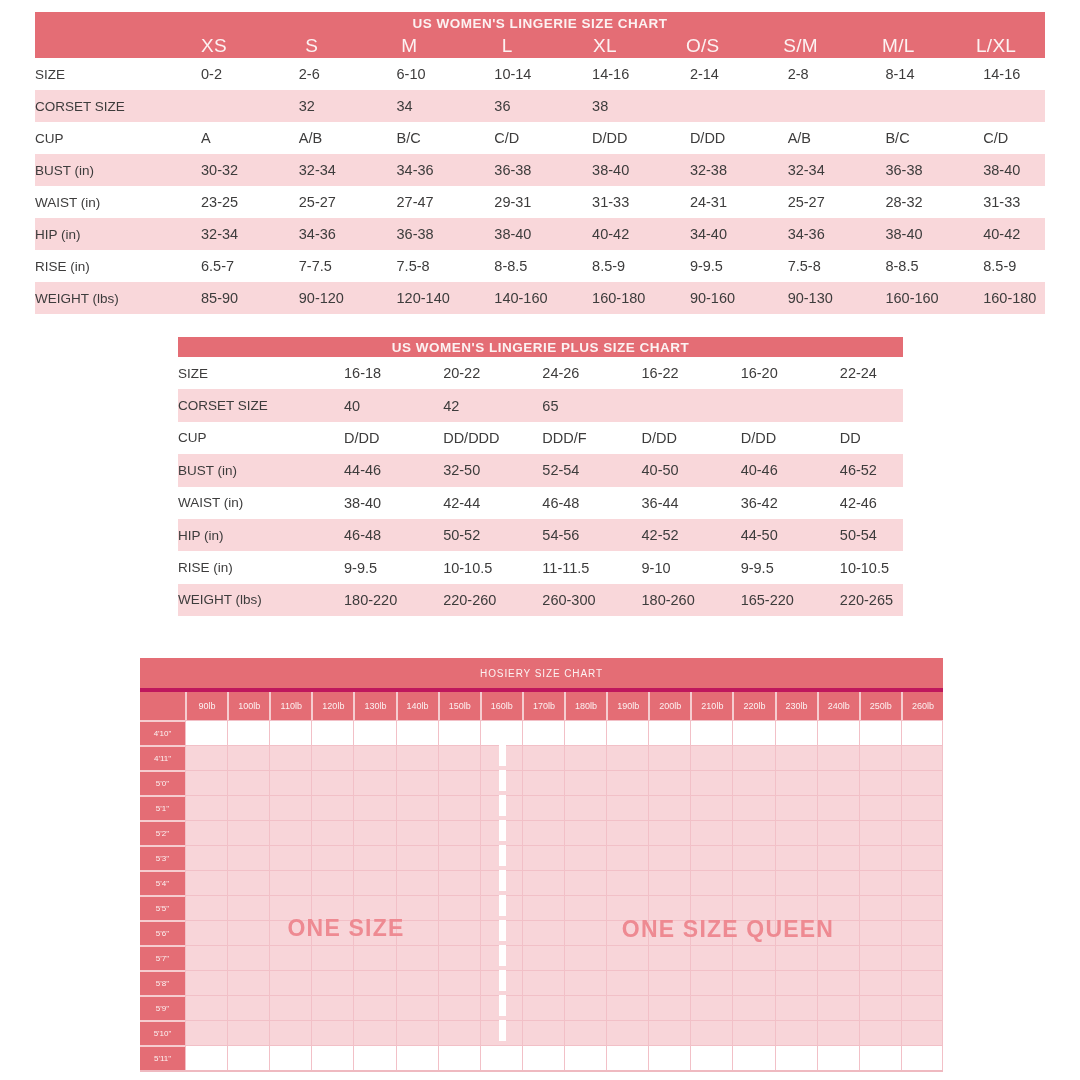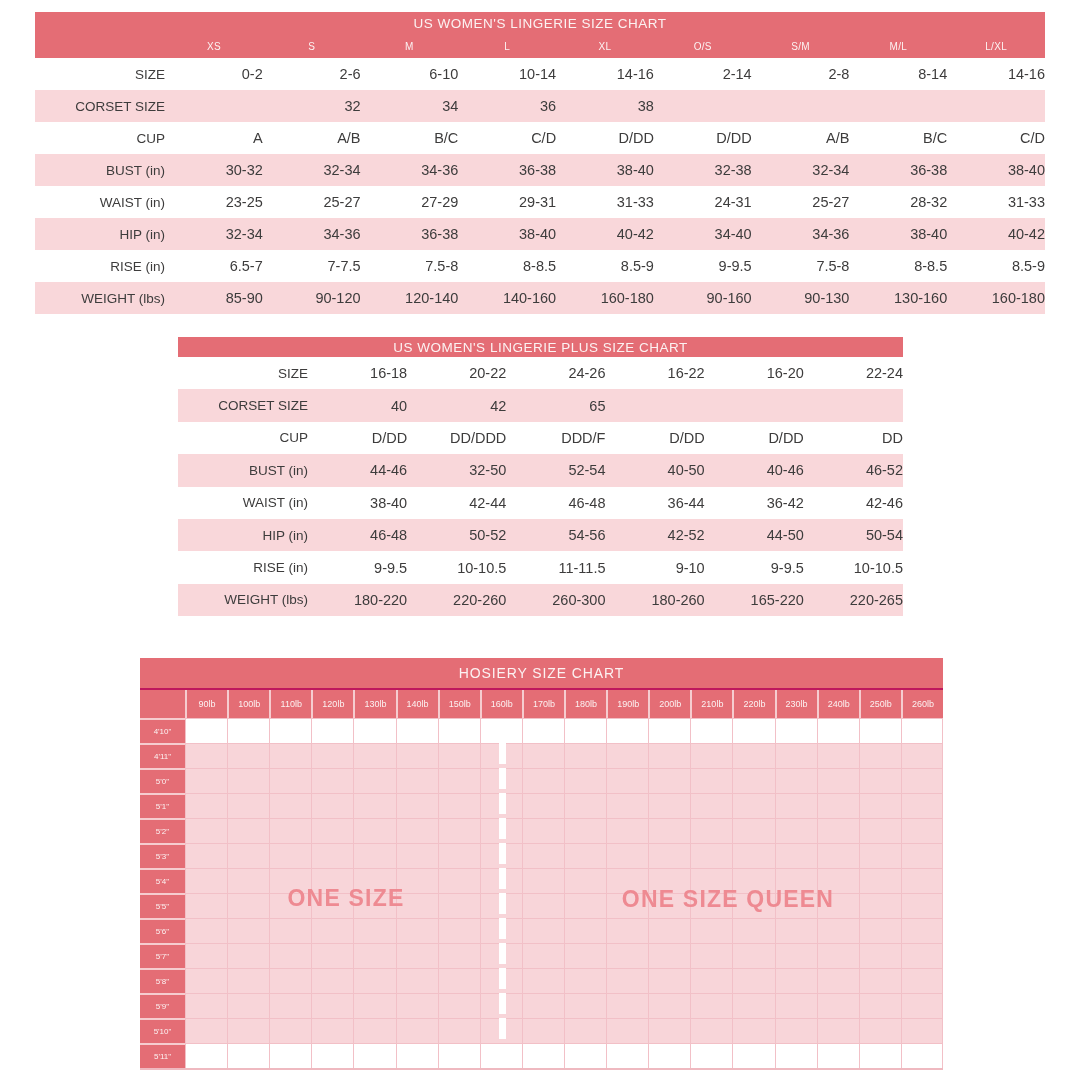--- a/index.html
+++ b/index.html
@@ -7,38 +7,38 @@
     position:relative; width:1080px; height:1080px; background:#fff;
     font-family:"Liberation Sans", sans-serif; overflow:hidden;
   }
 
   
   .std-chart { position:absolute; }
   #chart1 { left:35px;  top:12px;  width:1010px; }
   #chart2 { left:178px; top:337px; width:725px; }
 
   .band { background:var(--coral,#e46d75); color:var(--band-text,#fcf2f2); }
-  .band-title { height:22px; line-height:24px; text-align:center; font-size:13.5px; letter-spacing:.5px; }
+  .band-title { height:22px; line-height:24px; text-align:center; font-size:13.5px; letter-spacing:.5px;font-weight:bold; }
   #chart2 .band-title { height:20px; line-height:22px; }
-  .hdr-row { display:grid; height:24px; align-items:center; text-align:center; font-size:10px; letter-spacing:.3px; }
+  .hdr-row { display:grid; height:24px; align-items:center; text-align:center; font-size:19px; letter-spacing:.3px; }
 
   .c1grid { grid-template-columns:130px repeat(9,1fr); }
   .c2grid { grid-template-columns:130px repeat(6,1fr); }
 
-  .row { display:grid; height:32px; align-items:center; text-align:right;
-         color:var(--text-dark,#3d3c3c); font-size:14.5px; }
+  .row { display:grid; height:32px; align-items:center; text-align:left;
+         color:var(--text-dark,#3d3c3c); font-size:14.5px;gap:36px; }
   #chart2 .row { height:32.4px; }
   .row.stripe { background:var(--stripe,#f9d7da); }
   .rlabel { font-size:13.5px; }
 
   
   #chart3 { position:absolute; left:140px; top:658px; width:803px; }
   .h-title { height:30px; background:var(--coral,#e46d75); color:var(--band-text,#fcf2f2);
              display:flex; align-items:center; justify-content:center;
-             font-size:14px; letter-spacing:.9px; border-bottom:2px solid #be185d; }
+             font-size:10px; letter-spacing:.9px; border-bottom:4px solid #be185d; }
   .c3grid { display:grid; grid-template-columns:45px repeat(18,1fr); }
   .h-hdr { height:28px; }
   .wcell { background:var(--coral,#e46d75); color:var(--band-text,#fcf2f2);
            font-size:9px; display:flex; align-items:center; justify-content:center; }
   .wcell + .wcell { border-left:2px solid rgba(255,255,255,.65); }
   .h-body { position:relative; border-bottom:2px solid #efb9c0; }
   .h-row { height:25px; }
   .hl { background:var(--coral,#e46d75); color:var(--band-text,#fcf2f2);
         font-size:8px; display:flex; align-items:center; justify-content:center;
         border-top:2px solid rgba(255,255,255,.65); }
@@ -46,21 +46,21 @@
         box-shadow: inset 1px 1px 0 var(--grid-pink,#f2c0c7); }
   .hc:last-child { box-shadow: inset 1px 1px 0 var(--grid-pink,#f2c0c7),
                                inset -1px 0 0 var(--grid-pink,#f2c0c7); }
   .h-row.white .hc { background:#fff; }
 
   .h-dash { position:absolute; left:359px; top:25px; width:7px; height:300px; z-index:2;
             background:repeating-linear-gradient(to bottom,#fff 0 21px, rgba(255,255,255,0) 21px 25px); }
 
   .region-label { position:absolute; transform:translate(-50%,-50%); z-index:3;
                   color:var(--label-pink,#ee8a92); font-weight:bold; font-size:23px;
-                  letter-spacing:1.2px; white-space:nowrap; }
+                  letter-spacing:1.2px; white-space:nowrap;margin-top:28px; }
   #oneSizeLabel { left:206px; top:180px; }
   #oneSizeQueenLabel { left:588px; top:181px; }
 </style>
 </head>
 <body>
 
 <div class="page">
 
   <section class="std-chart" id="chart1">
     <div class="band">
@@ -124,21 +124,21 @@
           <div class="cell">38-40</div>
           <div class="cell">32-38</div>
           <div class="cell">32-34</div>
           <div class="cell">36-38</div>
           <div class="cell">38-40</div>
         </div>
         <div class="row c1grid">
           <div class="rlabel">WAIST (in)</div>
           <div class="cell">23-25</div>
           <div class="cell">25-27</div>
-          <div class="cell">27-29</div>
+          <div class="cell">27-47</div>
           <div class="cell">29-31</div>
           <div class="cell">31-33</div>
           <div class="cell">24-31</div>
           <div class="cell">25-27</div>
           <div class="cell">28-32</div>
           <div class="cell">31-33</div>
         </div>
         <div class="row c1grid stripe">
           <div class="rlabel">HIP (in)</div>
           <div class="cell">32-34</div>
@@ -165,21 +165,21 @@
         </div>
         <div class="row c1grid stripe">
           <div class="rlabel">WEIGHT (lbs)</div>
           <div class="cell">85-90</div>
           <div class="cell">90-120</div>
           <div class="cell">120-140</div>
           <div class="cell">140-160</div>
           <div class="cell">160-180</div>
           <div class="cell">90-160</div>
           <div class="cell">90-130</div>
-          <div class="cell">130-160</div>
+          <div class="cell">160-160</div>
           <div class="cell">160-180</div>
         </div>
       </div>
   </section>
 
   <section class="std-chart" id="chart2">
     <div class="band">
       <div class="band-title">US WOMEN'S LINGERIE PLUS SIZE CHART</div>
     </div>
     <div>

